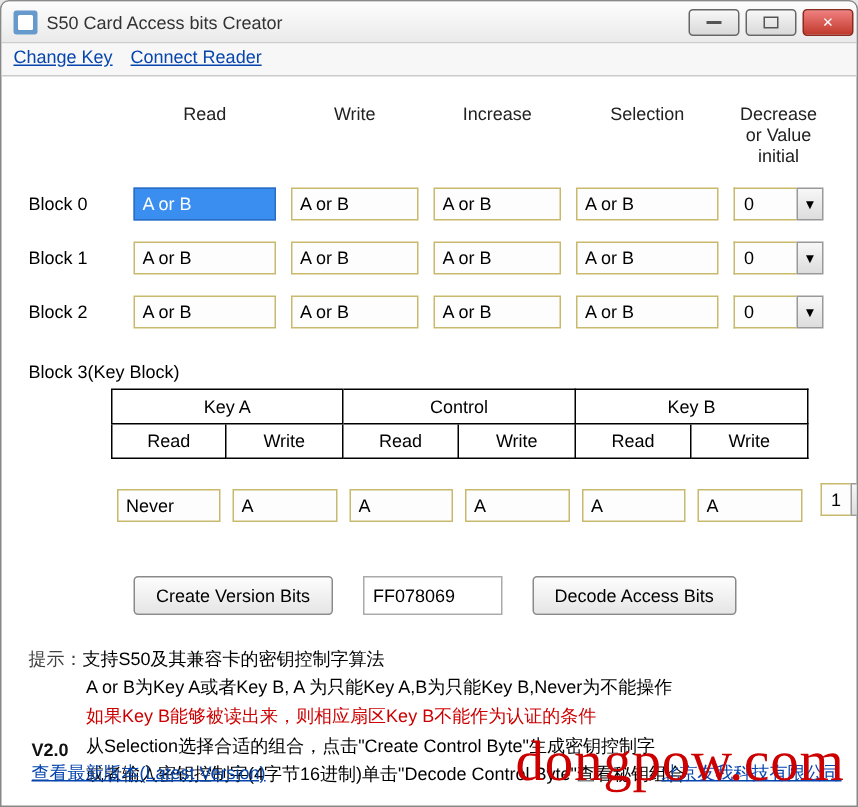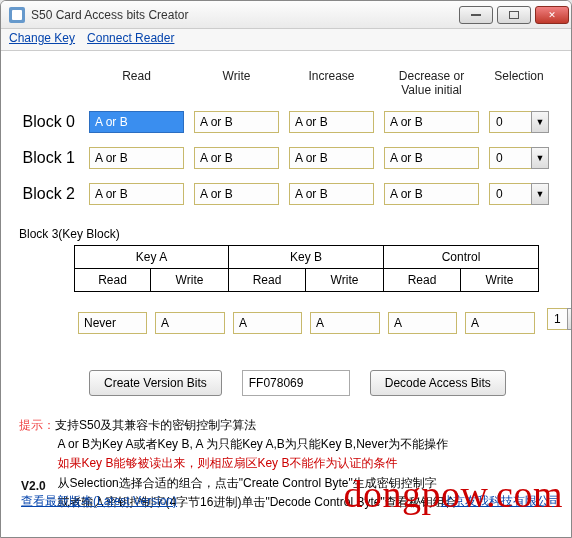--- a/index.html
+++ b/index.html
@@ -18,43 +18,43 @@
   
   .menubar { height: 22px; padding: 2px 8px 0; border-bottom: 1px solid #ccc; background:#f7f7f7; display: flex; gap: 12px; }
   .menuitem { color: #0645ad; text-decoration: underline; cursor: pointer; font-size: 12px; }
   
   .client { padding: 8px 18px 4px; position: relative; }
   
   .col-hdrs { display: grid; grid-template-columns: 60px 95px 85px 85px 95px 60px; column-gap: 10px; margin-top: 10px; text-align: center; }
   .col-hdrs div { font-size: 12px; color: #222; }
   
   .block-row { display: grid; grid-template-columns: 60px 95px 85px 85px 95px 60px; column-gap: 10px; margin-top: 14px; align-items: center; }
-  .block-label { font-size: 16px; text-align: right; padding-right: 4px; }
+  .block-label { font-size: 12px; text-align: left; padding-right: 4px; }
   input.txt, .txt-static { height: 22px; border: 1px solid #c8b96c; background: #fdfdfd; padding: 2px 5px; font-size: 12px; font-family: inherit; width: 100%; }
   input.txt.sel { background: #3a8eef; color: #fff; border:1px solid #2b6ec1; }
   .sel-combo { display:flex; }
   .sel-combo span { flex:1; border: 1px solid #c8b96c; border-right:none; background:#fdfdfd; display:flex; align-items:center; padding:0 6px; height:22px; }
   .sel-combo .arrow { width:18px; height:22px; border:1px solid #999; background:linear-gradient(#f7f7f7,#ddd); display:flex; align-items:center; justify-content:center; font-size:9px; }
   
   h4 { font-weight:normal; font-size:12px; margin-top:22px; }
   .key-table { margin-top:4px; }
   .kt-row1 { display:grid; grid-template-columns: 55px 155px 155px 155px; }
   .cell-hdr { border:1px solid #000; padding:4px 0; text-align:center; font-size:12px; }
   .kt-row2 { display:grid; grid-template-columns: 55px 77px 78px 77px 78px 77px 78px; }
   .kt-row3 { display:grid; grid-template-columns: 55px 77px 78px 77px 78px 77px 78px; align-items:center; margin-top:8px; column-gap:0; }
   .kt-row3 .cell-in { padding: 12px 4px; text-decoration: underline; }
   .sel-right { width:60px; margin-left:auto; }
   .row3-wrap { display:flex; align-items:center; gap:8px; }
   
   .btn-row { display:flex; gap:20px; margin:24px 0 0 70px; align-items:center; }
   .btn { border:1px solid #8a8a8a; background:linear-gradient(#fdfdfd,#e5e5e5); padding:5px 14px; font-size:12px; border-radius:3px; cursor:pointer; font-family:inherit; }
-  .hex-input { height:26px; border:1px solid #aaa; padding:2px 6px; font-size:12px; width:108px; }
+  .hex-input { height:26px; border:1px solid #aaa; padding:2px 6px; font-size:12px; width:93px; }
   
   .help { margin-top:20px; line-height:1.6; }
-  .help .label { color:#ef4444; }
+  .help .label { color:#404040; }
   .help .red { color:#c00; }
   
   .footer { position:absolute; bottom:6px; left:20px; right:10px; font-size:12px; }
   .footer .ver { font-weight:bold; color:#111; }
   .footer a { color:#0645ad; text-decoration:underline; }
   .footer .credit { float:right; color:#0645ad; text-decoration:underline; }
   .brand { position:absolute; bottom:0px; right:8px; color:#c00; font-family:"Times New Roman",serif; font-size:38px; font-weight:500; letter-spacing:.5px; }
 </style>
 </head>
 <body>
@@ -76,22 +76,22 @@
     <a class="menuitem">Connect Reader</a>
   </div>
 
   <div class="client">
 
     <div class="col-hdrs">
       <div></div>
       <div>Read</div>
       <div>Write</div>
       <div>Increase</div>
+      <div>Selection</div>
       <div>Decrease or Value initial</div>
-      <div>Selection</div>
     </div>
 
     <div class="block-row">
       <div class="block-label">Block 0</div>
       <input class="txt sel" value="A or B" style="">
       <input class="txt" value="A or B" style="">
       <input class="txt" value="A or B" style="">
       <input class="txt" value="A or B" style="">
       <div class="sel-combo">
         <span>0</span>
@@ -121,22 +121,22 @@
         <span>0</span>
         <div class="arrow">▼</div>
       </div>
     </div>
 
     <h4>Block 3(Key Block)</h4>
     <div class="key-table">
       <div class="kt-row1">
         <div></div>
         <div class="cell-hdr">Key A</div>
+        <div class="cell-hdr" style="border-left:none;">Control</div>
         <div class="cell-hdr" style="border-left:none;">Key B</div>
-        <div class="cell-hdr" style="border-left:none;">Control</div>
       </div>
       <div class="kt-row2">
         <div></div>
         <div class="cell-hdr" style="border-top:none;">Read</div>
         <div class="cell-hdr" style="border-top:none;border-left:none;">Write</div>
         <div class="cell-hdr" style="border-top:none;border-left:none;">Read</div>
         <div class="cell-hdr" style="border-top:none;border-left:none;">Write</div>
         <div class="cell-hdr" style="border-top:none;border-left:none;">Read</div>
         <div class="cell-hdr" style="border-top:none;border-left:none;">Write</div>
       </div>

